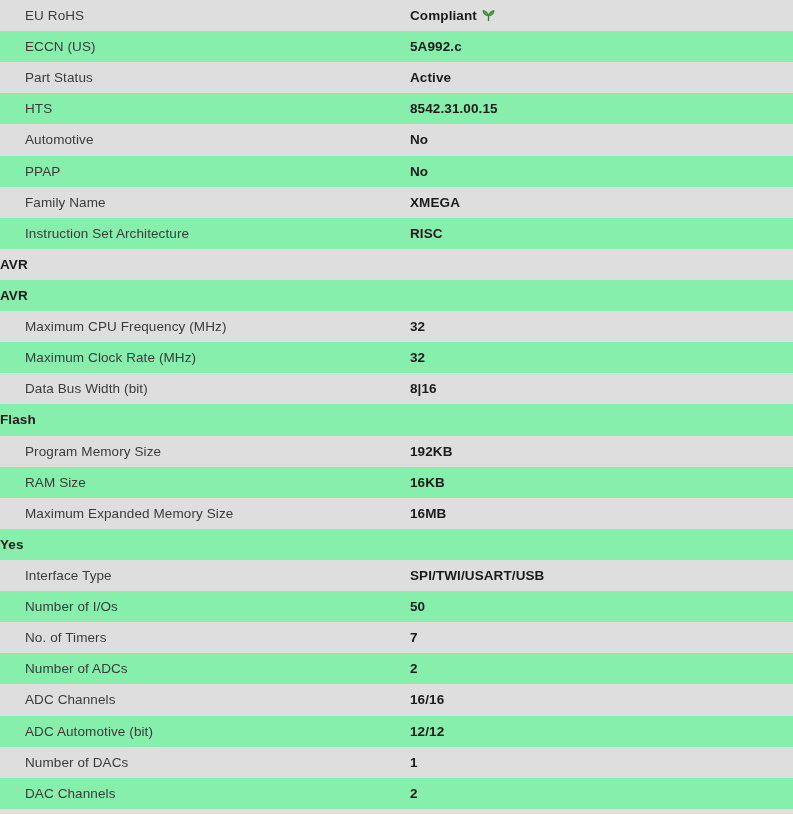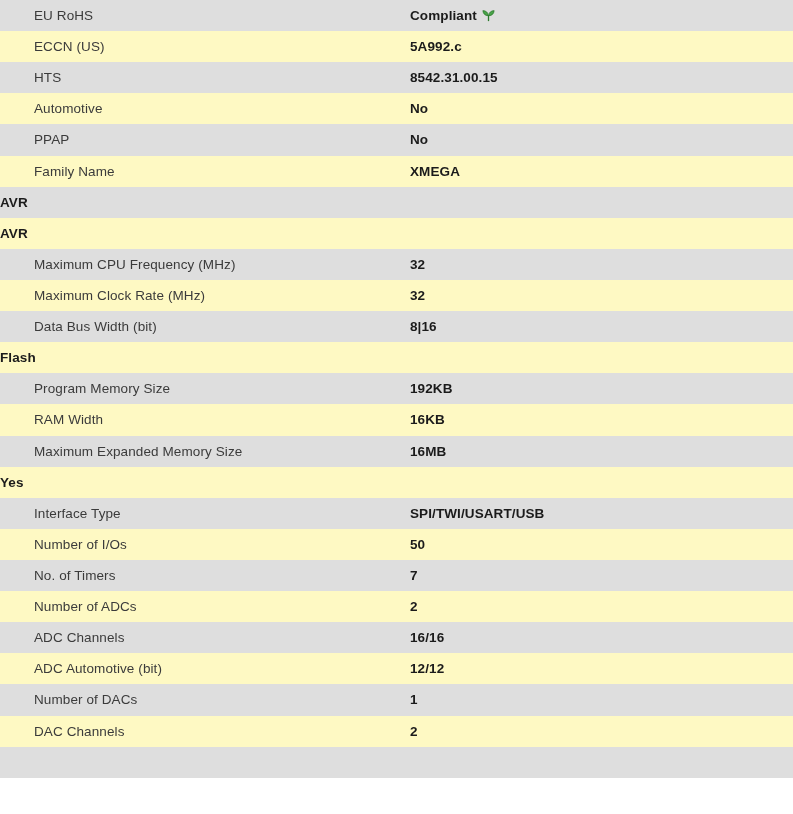--- a/index.html
+++ b/index.html
@@ -8,26 +8,26 @@
     width: 793px;
     height: 814px;
     overflow: hidden;
     background: #ffffff;
     font-family: "Liberation Sans", "DejaVu Sans", sans-serif;
   }
   .row {
     height: 31.12px;
     display: flex;
     align-items: center;
-    background: #fef9c3;
+    background: #86efac;
   }
   .row:nth-child(odd) { background: #dedede; }
   .label {
     flex: 0 0 410px;
-    padding-left: 34px;
+    padding-left: 25px;
     font-size: 13.5px;
     font-weight: 400;
     color: #3b3b3b;
     letter-spacing: 0.1px;
     white-space: nowrap;
   }
   .value {
     font-size: 13.5px;
     font-weight: 700;
     color: #1b1b1b;
@@ -56,20 +56,24 @@
         </svg>
       </span>
     </div>
   </div>
 
   <div class="row">
     <div class="label">ECCN (US)</div>
     <div class="value">5A992.c</div>
   </div>
 
+  <div class="row">
+    <div class="label">Part Status</div>
+    <div class="value">Active</div>
+  </div>
 
   <div class="row">
     <div class="label">HTS</div>
     <div class="value">8542.31.00.15</div>
   </div>
 
   <div class="row">
     <div class="label">Automotive</div>
     <div class="value">No</div>
   </div>
@@ -77,20 +81,24 @@
   <div class="row">
     <div class="label">PPAP</div>
     <div class="value">No</div>
   </div>
 
   <div class="row">
     <div class="label">Family Name</div>
     <div class="value">XMEGA</div>
   </div>
 
+  <div class="row">
+    <div class="label">Instruction Set Architecture</div>
+    <div class="value">RISC</div>
+  </div>
 
   <div class="row">
     <div class="value">AVR</div>
   </div>
 
   <div class="row">
     <div class="value">AVR</div>
   </div>
 
   <div class="row">
@@ -111,21 +119,21 @@
   <div class="row">
     <div class="value">Flash</div>
   </div>
 
   <div class="row">
     <div class="label">Program Memory Size</div>
     <div class="value">192KB</div>
   </div>
 
   <div class="row">
-    <div class="label">RAM Width</div>
+    <div class="label">RAM Size</div>
     <div class="value">16KB</div>
   </div>
 
   <div class="row">
     <div class="label">Maximum Expanded Memory Size</div>
     <div class="value">16MB</div>
   </div>
 
   <div class="row">
     <div class="value">Yes</div>

